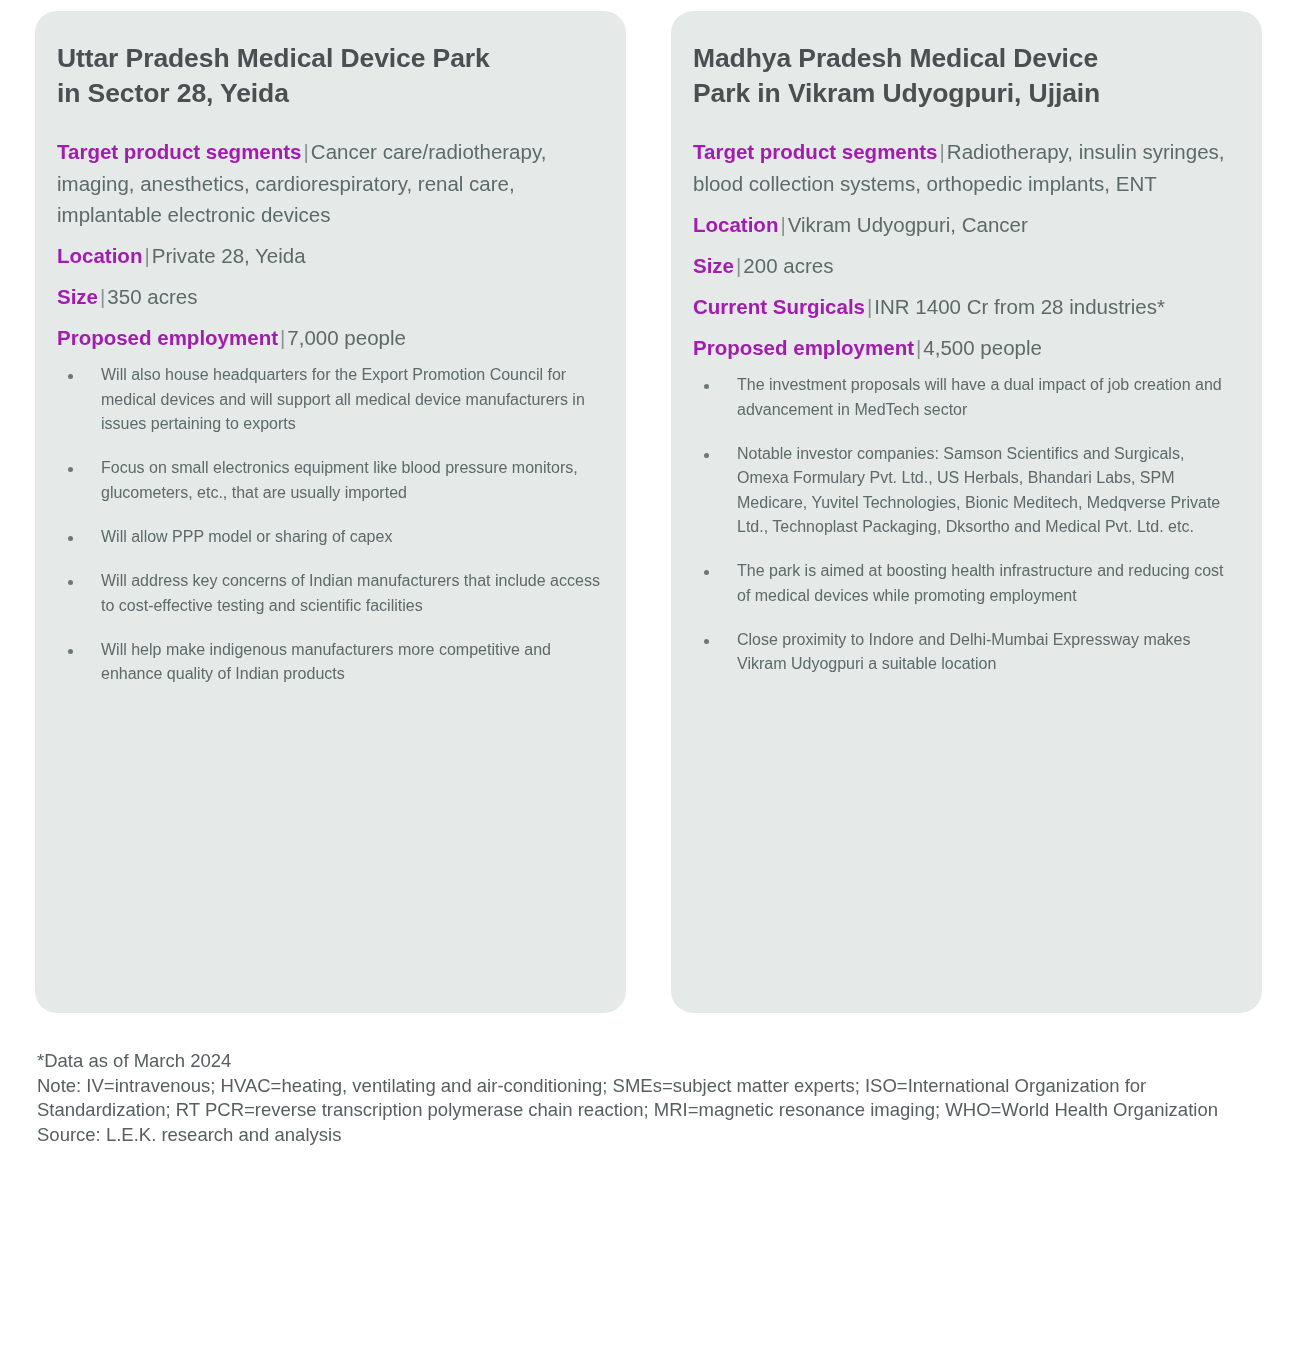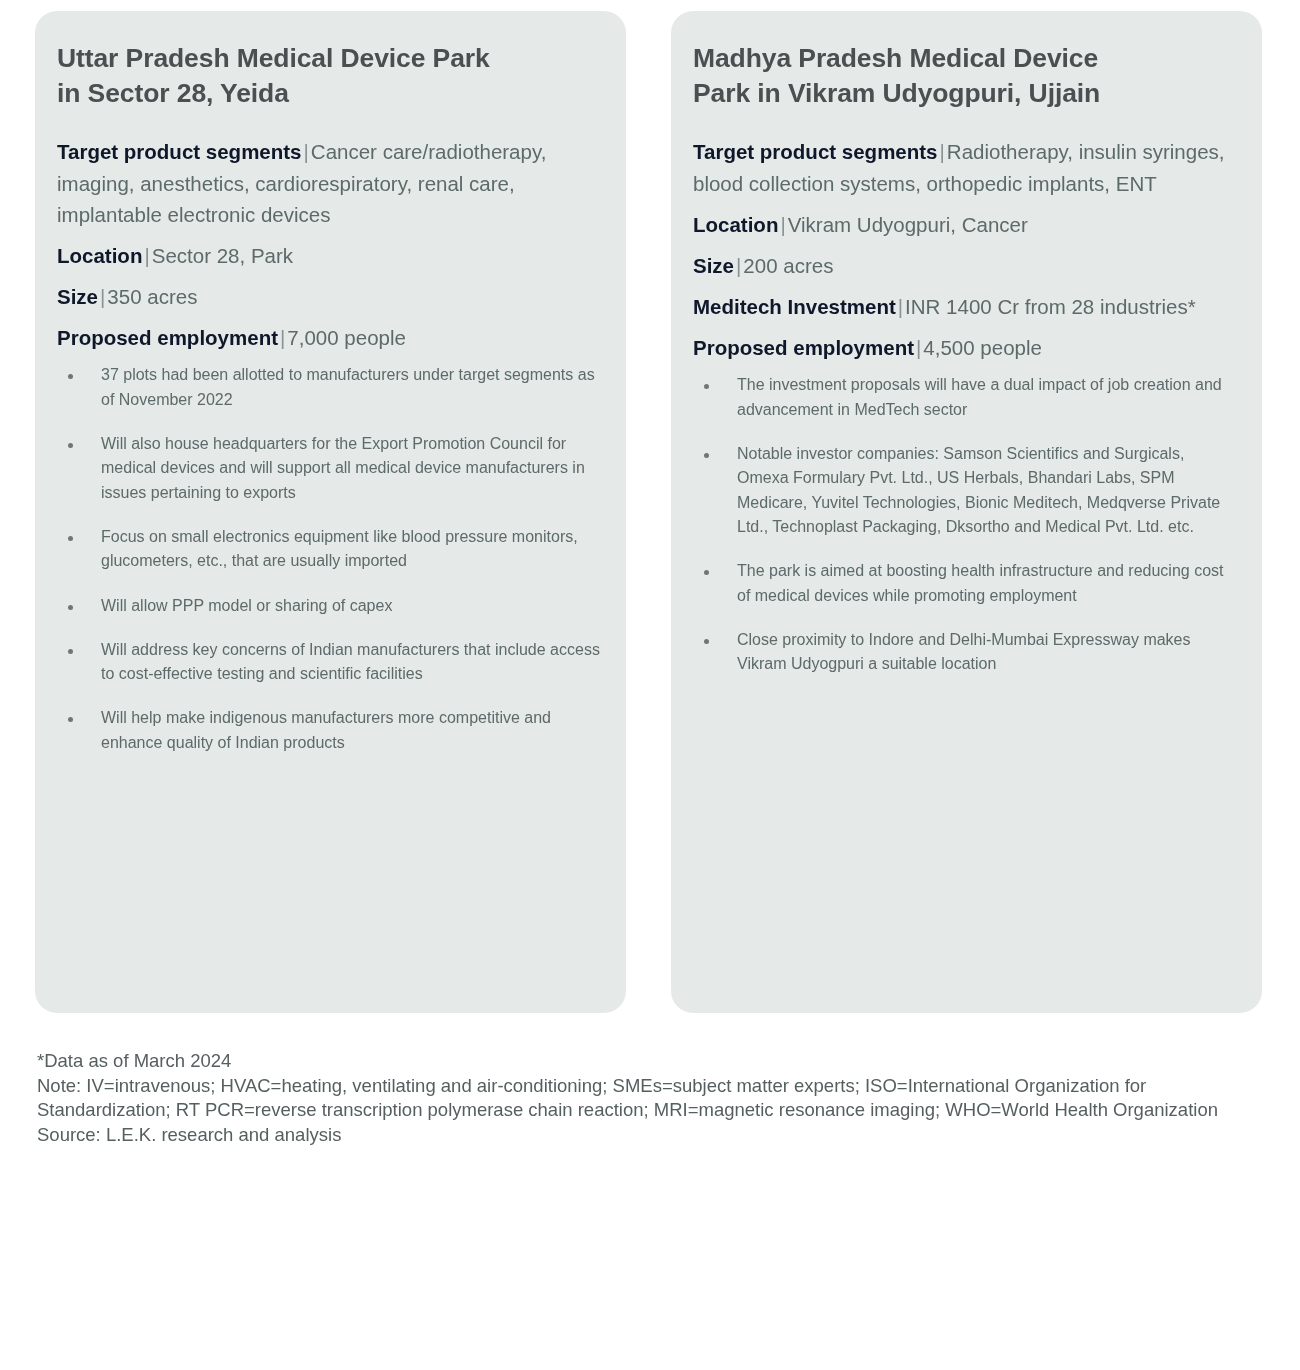--- a/index.html
+++ b/index.html
@@ -55,21 +55,21 @@
     margin: 0 0 10px 0;
   }
   .fact {
     font-size: 20.5px;
     line-height: 1.52;
     color: #5d6a6a;
     margin: 0 0 10px 0;
   }
   .fact .lbl {
     font-weight: bold;
-    color: #0f172a;
+    color: #a21caf;
   }
   .fact .sep {
     color: #8a9494;
     padding: 0 2px;
   }
 
   
   .bullets {
     list-style: none;
     margin: 8px 0 0 0;
@@ -121,32 +121,31 @@
       <h2 class="card-title">
         <span>Uttar Pradesh Medical Device Park</span><br>
         <span>in Sector 28, Yeida</span>
       </h2>
 
       <div class="facts">
         <p class="fact">
           <span class="lbl">Target product segments</span><span class="sep">|</span><span class="val">Cancer care/radiotherapy, imaging, anesthetics, cardiorespiratory, renal care, implantable electronic devices</span>
         </p>
         <p class="fact">
-          <span class="lbl">Location</span><span class="sep">|</span><span class="val">Sector 28, Park</span>
+          <span class="lbl">Location</span><span class="sep">|</span><span class="val">Private 28, Yeida</span>
         </p>
         <p class="fact">
           <span class="lbl">Size</span><span class="sep">|</span><span class="val">350 acres</span>
         </p>
         <p class="fact">
           <span class="lbl">Proposed employment</span><span class="sep">|</span><span class="val">7,000 people</span>
         </p>
       </div>
 
       <ul class="bullets">
-        <li><span class="dot"></span><span>37 plots had been allotted to manufacturers under target segments as of November 2022</span></li>
         <li><span class="dot"></span><span>Will also house headquarters for the Export Promotion Council for medical devices and will support all medical device manufacturers in issues pertaining to exports</span></li>
         <li><span class="dot"></span><span>Focus on small electronics equipment like blood pressure monitors, glucometers, etc., that are usually imported</span></li>
         <li><span class="dot"></span><span>Will allow PPP model or sharing of capex</span></li>
         <li><span class="dot"></span><span>Will address key concerns of Indian manufacturers that include access to cost-effective testing and scientific facilities</span></li>
         <li><span class="dot"></span><span>Will help make indigenous manufacturers more competitive and enhance quality of Indian products</span></li>
       </ul>
     </div>
 
     <div class="card">
       <h2 class="card-title">
@@ -158,21 +157,21 @@
         <p class="fact">
           <span class="lbl">Target product segments</span><span class="sep">|</span><span class="val">Radiotherapy, insulin syringes, blood collection systems, orthopedic implants, ENT</span>
         </p>
         <p class="fact">
           <span class="lbl">Location</span><span class="sep">|</span><span class="val">Vikram Udyogpuri, Cancer</span>
         </p>
         <p class="fact">
           <span class="lbl">Size</span><span class="sep">|</span><span class="val">200 acres</span>
         </p>
         <p class="fact">
-          <span class="lbl">Meditech Investment</span><span class="sep">|</span><span class="val">INR 1400 Cr from 28 industries*</span>
+          <span class="lbl">Current Surgicals</span><span class="sep">|</span><span class="val">INR 1400 Cr from 28 industries*</span>
         </p>
         <p class="fact">
           <span class="lbl">Proposed employment</span><span class="sep">|</span><span class="val">4,500 people</span>
         </p>
       </div>
 
       <ul class="bullets">
         <li><span class="dot"></span><span>The investment  proposals will have a dual impact of job creation and advancement in MedTech sector</span></li>
         <li><span class="dot"></span><span>Notable investor companies: Samson Scientifics and Surgicals, Omexa Formulary Pvt. Ltd., US Herbals, Bhandari Labs, SPM Medicare, Yuvitel Technologies, Bionic Meditech, Medqverse Private Ltd., Technoplast Packaging, Dksortho and Medical Pvt. Ltd. etc.</span></li>
         <li><span class="dot"></span><span>The park is aimed at boosting health infrastructure and reducing cost of medical devices while promoting employment</span></li>

